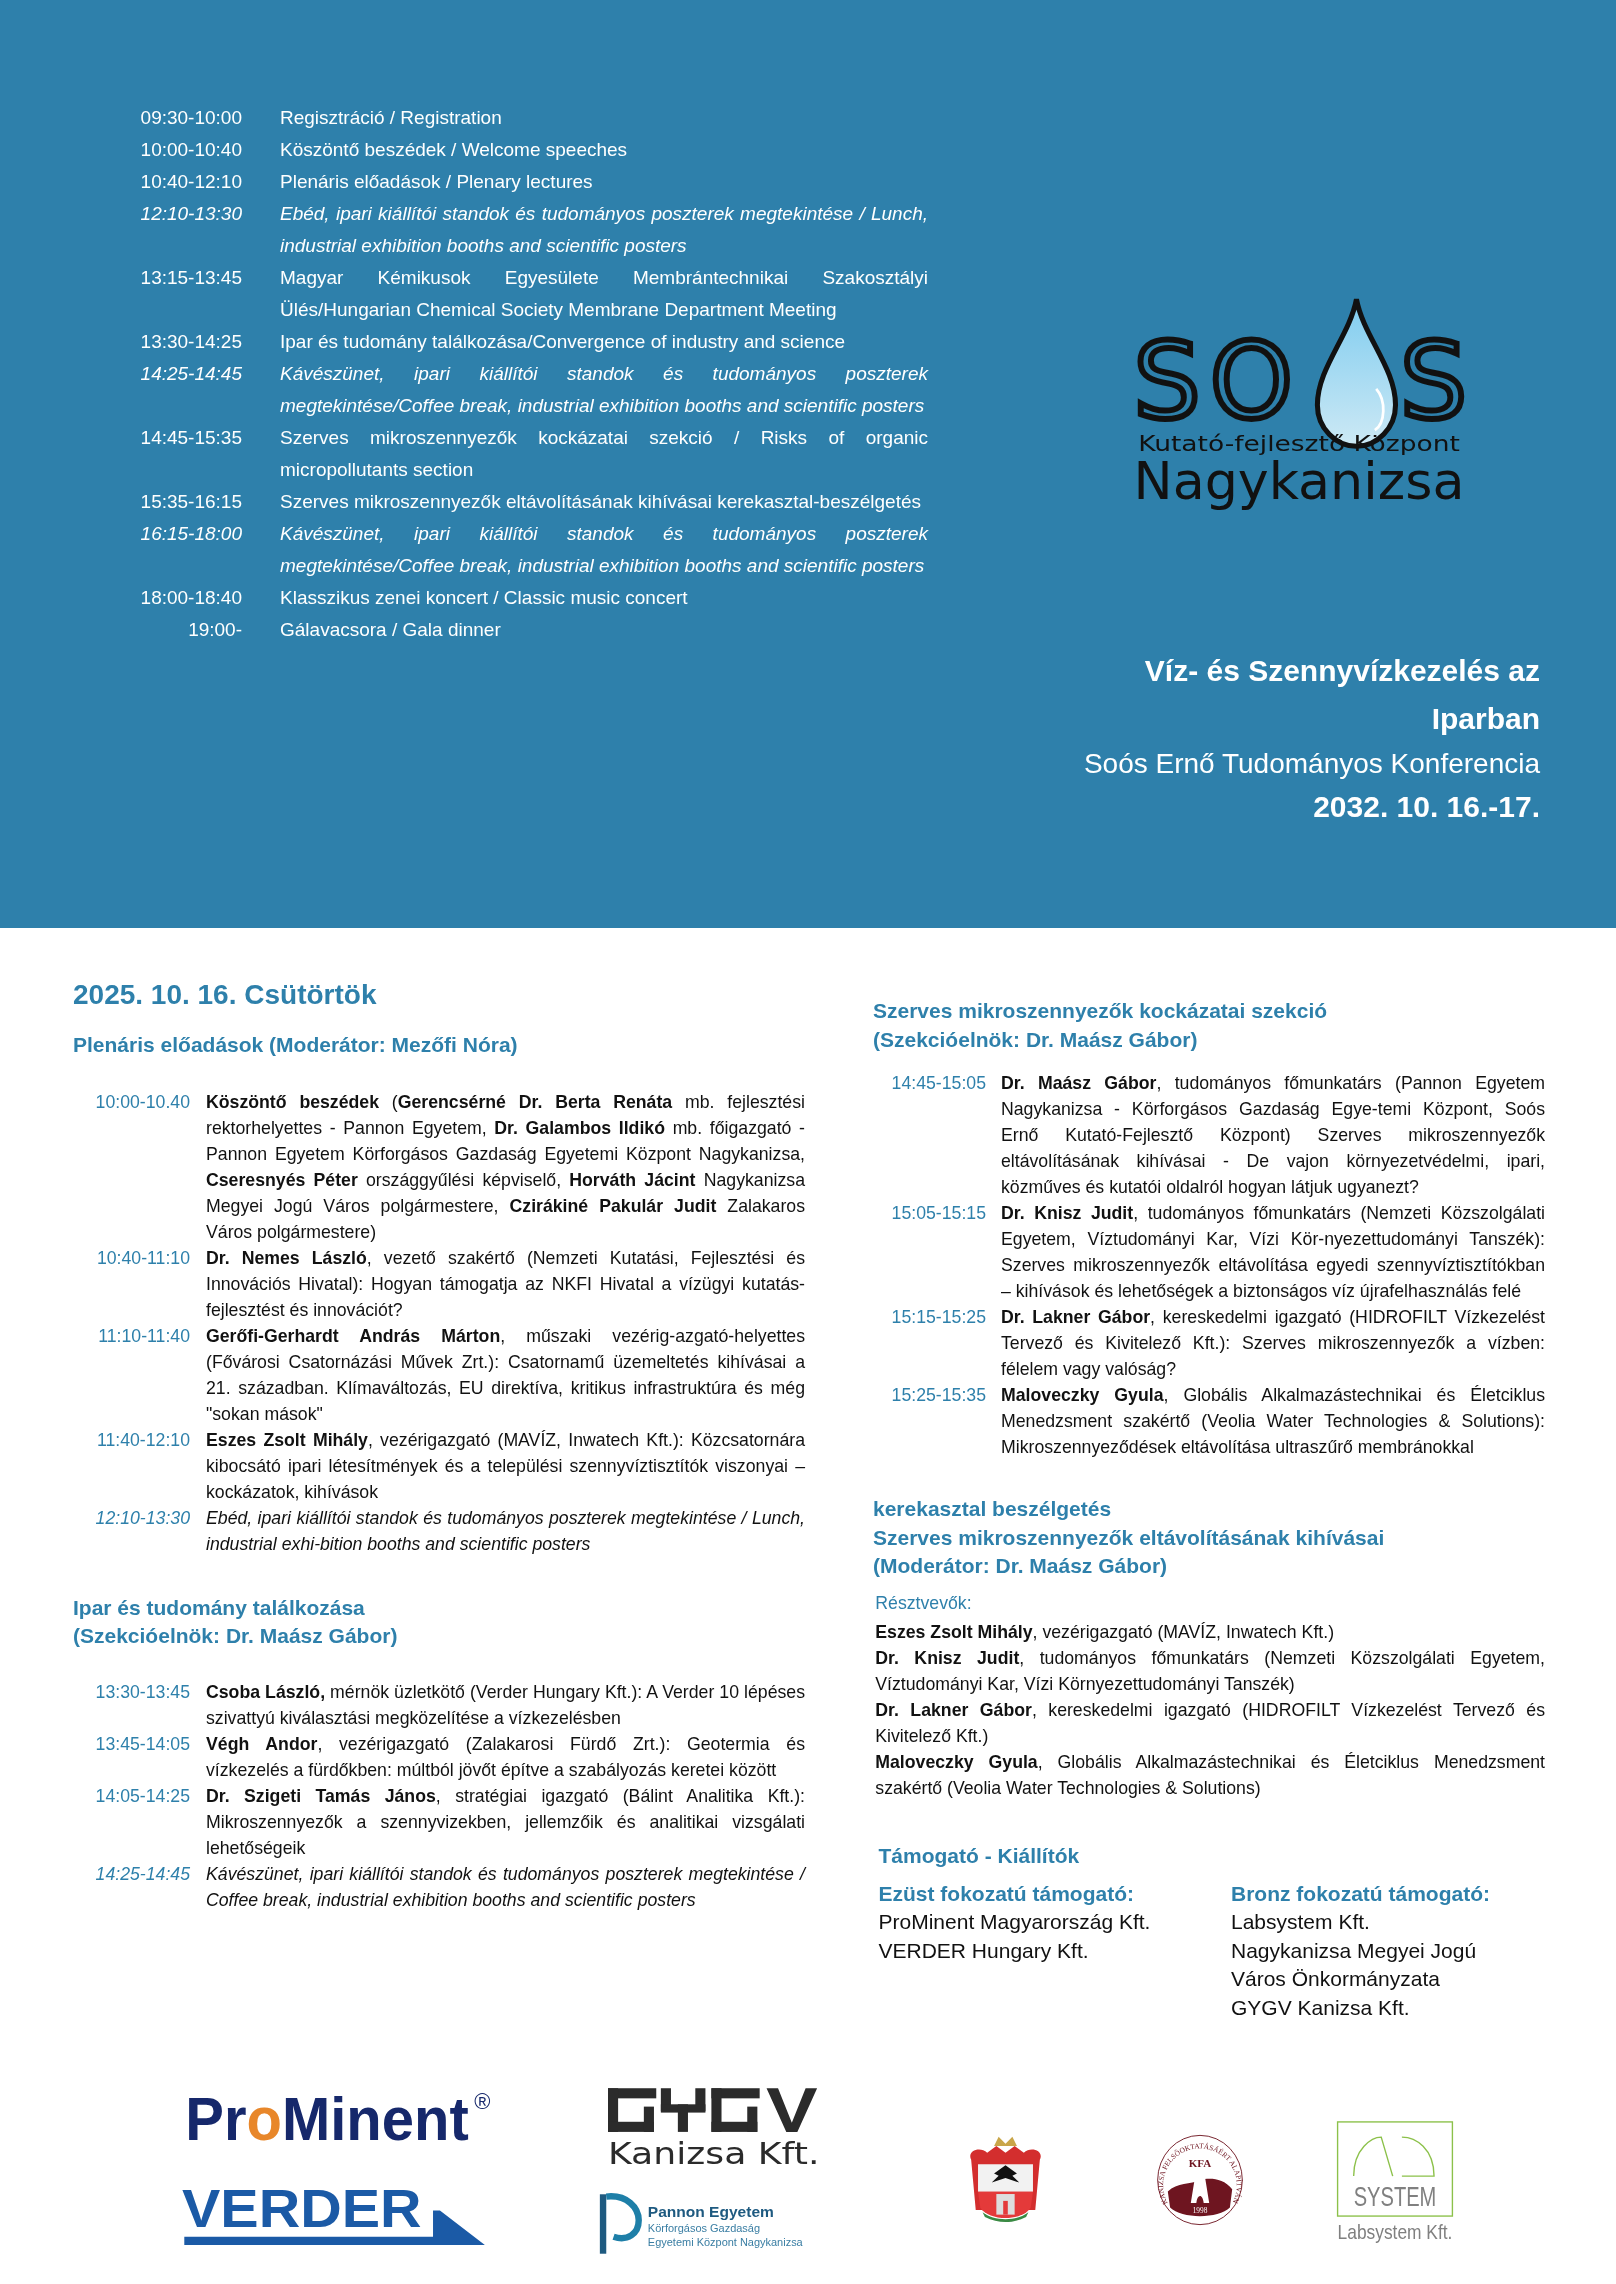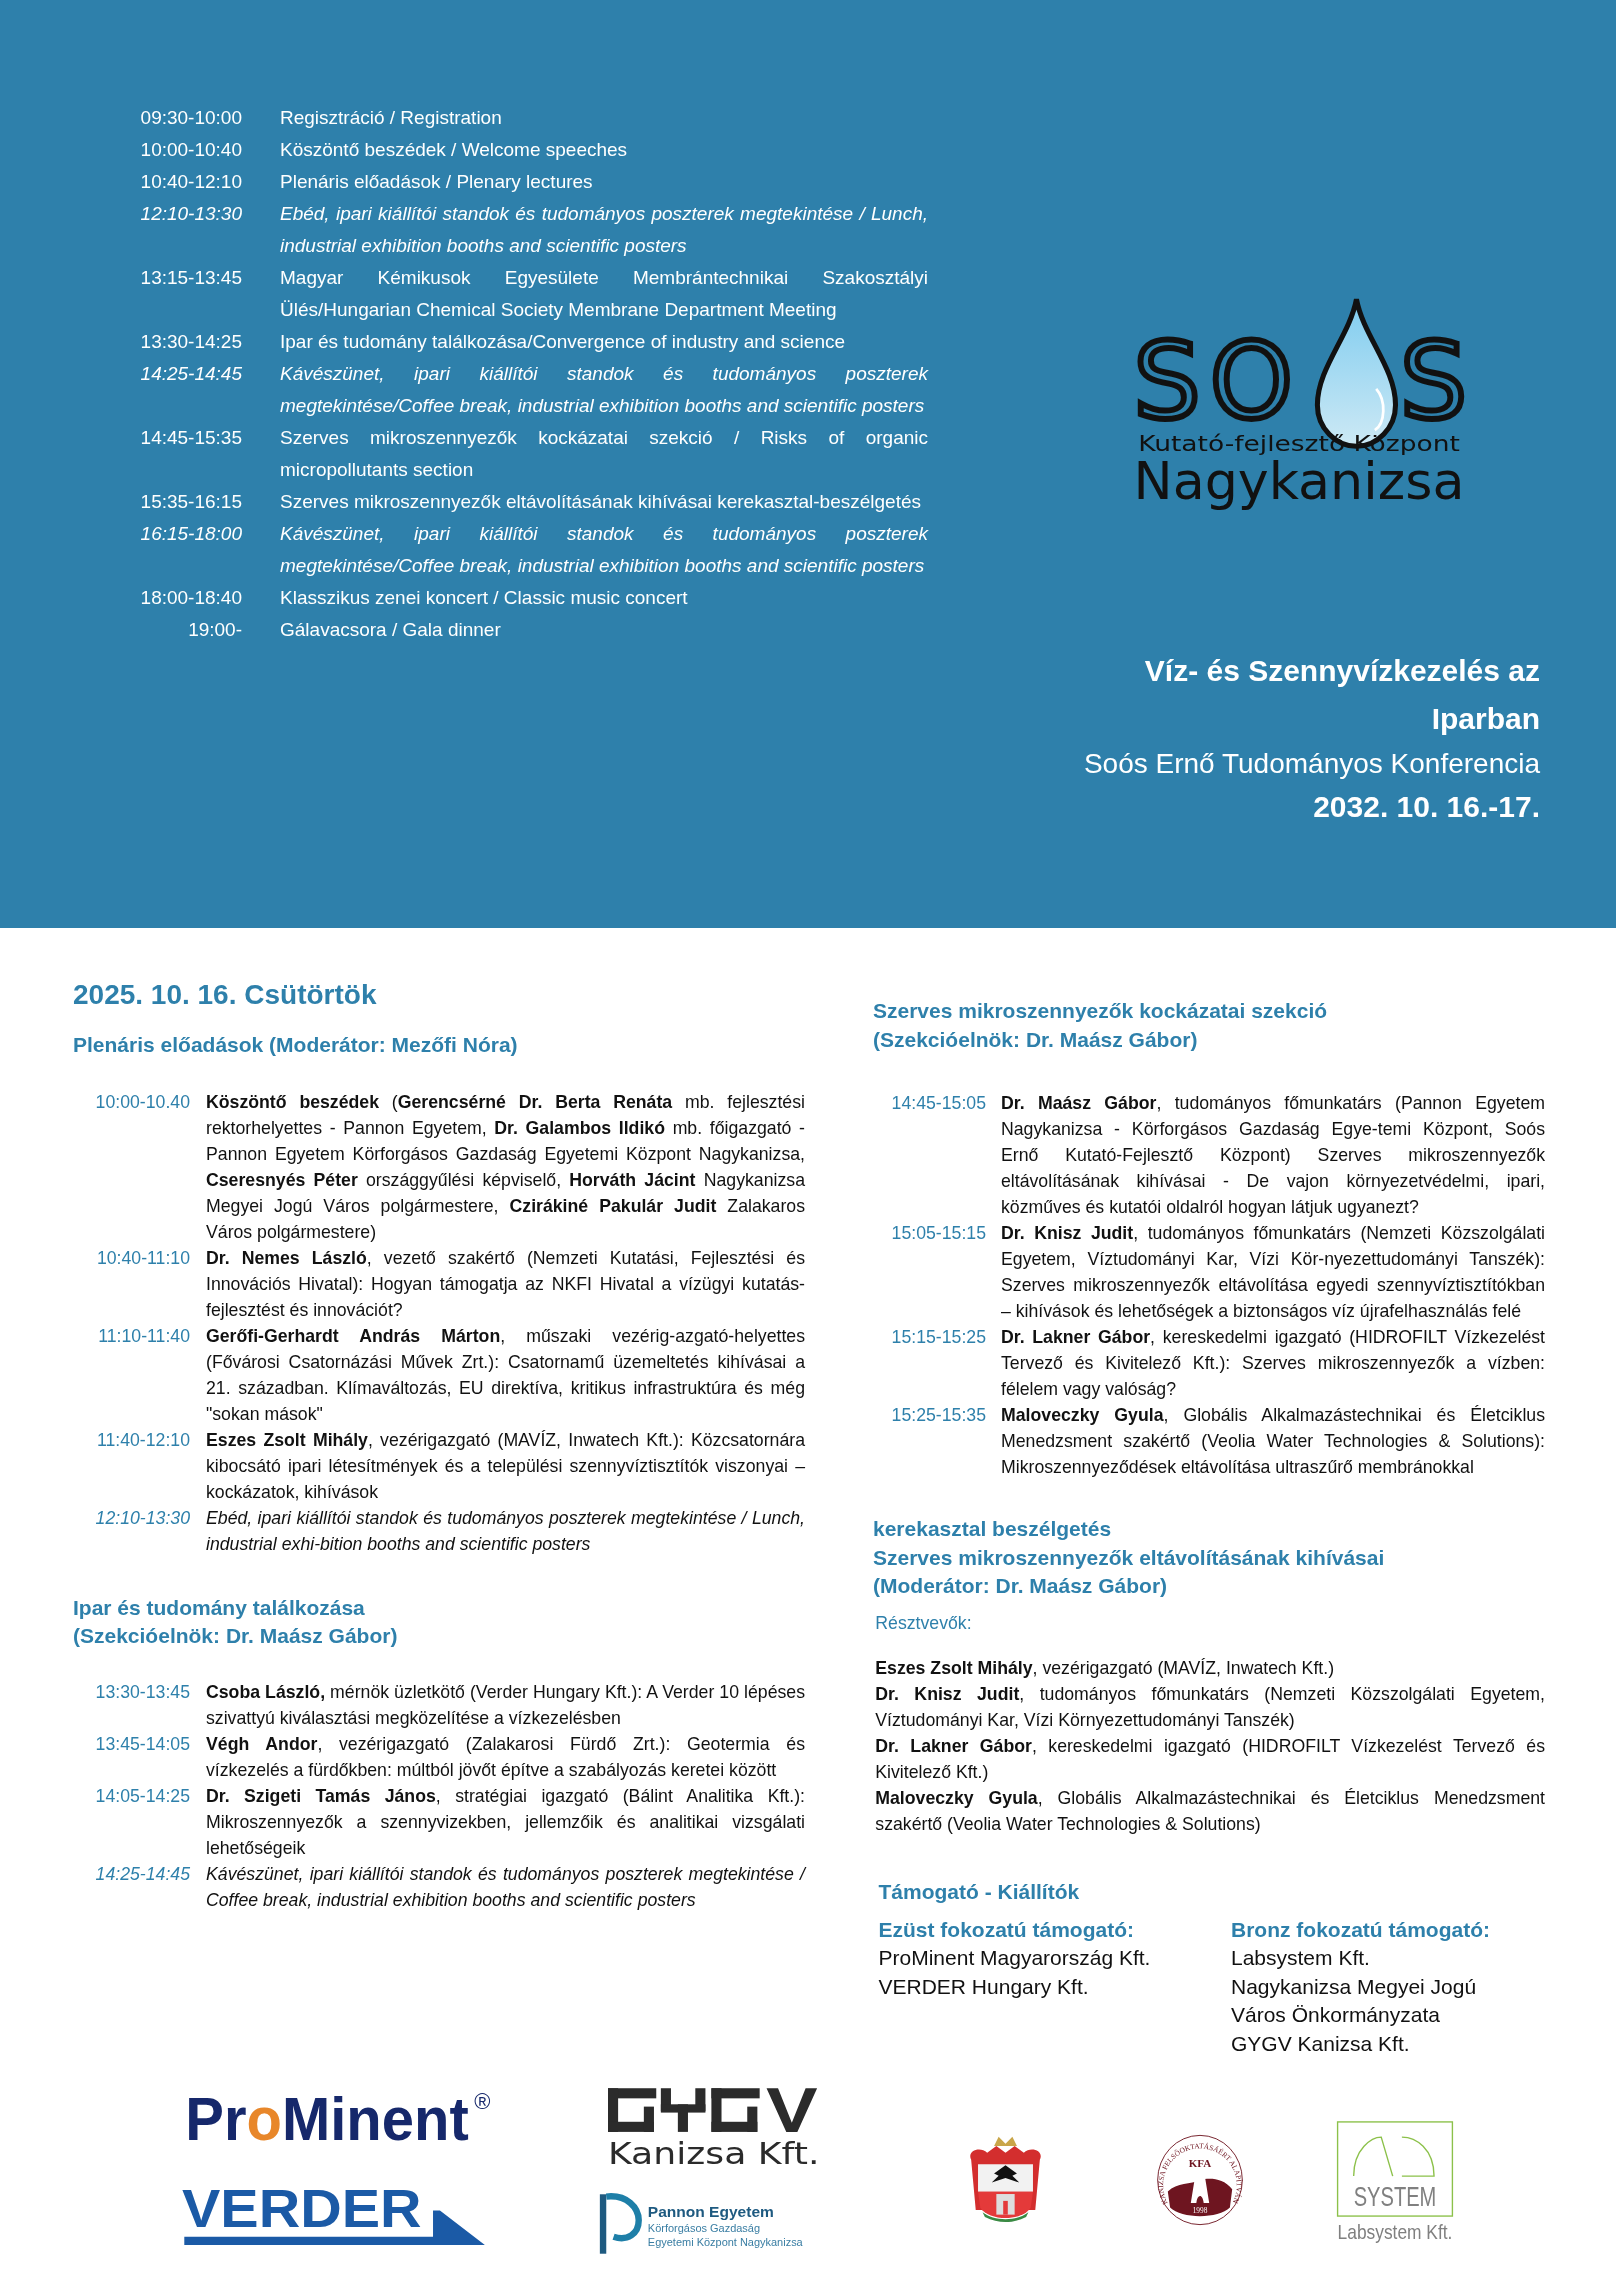--- a/index.html
+++ b/index.html
@@ -196,21 +196,21 @@
         <div class="prog-body"><span>Kávészünet, ipari kiállítói standok és tudományos poszterek megtekintése / Coffee break, industrial exhibition booths and scientific posters</span></div>
       </div>
     </div>
 </div>
 
 <div class="col col-right">
   <div>
     <h2 class="sec-heading">Szerves mikroszennyezők kockázatai szekció</h2>
     <h2 class="sec-heading">(Szekcióelnök: Dr. Maász Gábor)</h2>
   </div>
-  <div class="prog" id="risks-list" style="margin-top:36px">
+  <div class="prog" id="risks-list" style="margin-top:16px">
       <div class="prog-row">
         <div class="prog-time">14:45-15:05</div>
         <div class="prog-body"><b>Dr. Maász Gábor</b><span>, tudományos főmunkatárs (Pannon Egyetem Nagykanizsa - Körforgásos Gazdaság Egye-temi Központ, Soós Ernő Kutató-Fejlesztő Központ) Szerves mikroszennyezők eltávolításának kihívásai - De vajon környezetvédelmi, ipari, közműves és kutatói oldalról hogyan látjuk ugyanezt?</span></div>
       </div>
       <div class="prog-row">
         <div class="prog-time">15:05-15:15</div>
         <div class="prog-body"><b>Dr. Knisz Judit</b><span>, tudományos főmunkatárs (Nemzeti Közszolgálati Egyetem, Víztudományi Kar, Vízi Kör-nyezettudományi Tanszék): Szerves mikroszennyezők eltávolítása egyedi szennyvíztisztítókban – kihívások és lehetőségek a biztonságos víz újrafelhasználás felé</span></div>
       </div>
       <div class="prog-row">
         <div class="prog-time">15:15-15:25</div>
@@ -221,21 +221,21 @@
         <div class="prog-body"><b>Maloveczky Gyula</b><span>, Globális Alkalmazástechnikai és Életciklus Menedzsment szakértő (Veolia Water Technologies &amp; Solutions): Mikroszennyeződések eltávolítása ultraszűrő membránokkal</span></div>
       </div>
     </div>
 
   <div style="margin-top:35px">
     <h2 class="sec-heading">kerekasztal beszélgetés</h2>
     <h2 class="sec-heading">Szerves mikroszennyezők eltávolításának kihívásai</h2>
     <h2 class="sec-heading">(Moderátor: Dr. Maász Gábor)</h2>
   </div>
   <div class="participants-label" style="margin-top:9.2px">Résztvevők:</div>
-  <div id="participants" style="margin-top:19px">
+  <div id="participants" style="margin-top:3px">
       <div class="participant"><b>Eszes Zsolt Mihály</b><span>, vezérigazgató (MAVÍZ, Inwatech Kft.)</span></div>
       <div class="participant"><b>Dr. Knisz Judit</b><span>, tudományos főmunkatárs (Nemzeti Közszolgálati Egyetem, Víztudományi Kar, Vízi Környezettudományi Tanszék)</span></div>
       <div class="participant"><b>Dr. Lakner Gábor</b><span>, kereskedelmi igazgató (HIDROFILT Vízkezelést Tervező és Kivitelező Kft.)</span></div>
       <div class="participant"><b>Maloveczky Gyula</b><span>, Globális Alkalmazástechnikai és Életciklus Menedzsment szakértő (Veolia Water Technologies &amp; Solutions)</span></div>
     </div>
 
   <div class="sponsors-title" style="margin-top:41px; margin-left:5.5px">Támogató - Kiállítók</div>
   <div class="sponsor-cols" style="margin-top:10px; margin-left:5.5px">
     <div class="sponsor-col silver">
       <h4>Ezüst fokozatú támogató:</h4>

